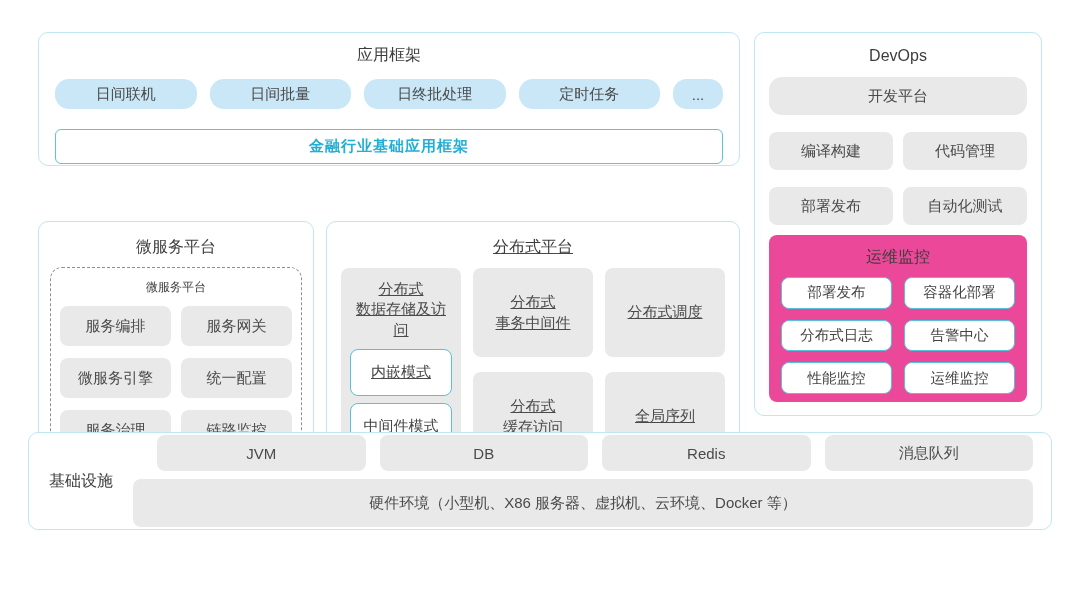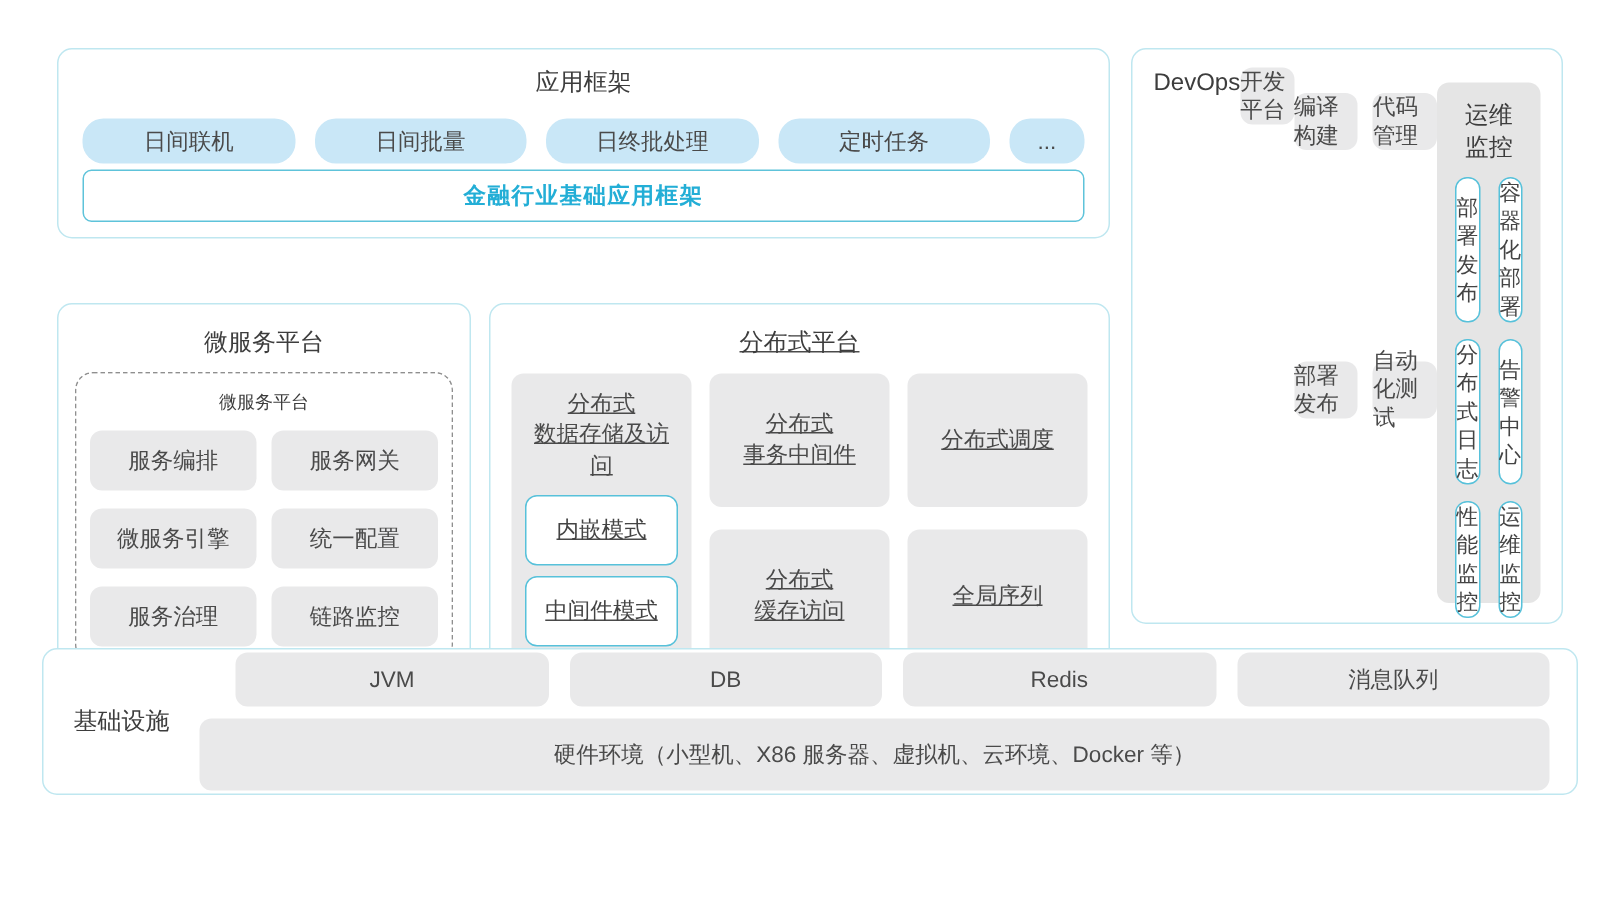--- a/index.html
+++ b/index.html
@@ -16,28 +16,28 @@
   .chip-cyan { background:#ffffff; border:1.5px solid #57c1da; border-radius:8px; font-size:14.5px; color:#444; display:flex; align-items:center; justify-content:center; box-sizing:border-box; }
   .sec-title { text-align:center; font-size:16px; font-weight:500; color:#3d3d3d; }
 
   
   .biz { height:62px; display:flex; align-items:center; padding:0 18px 0 14px; gap:24px; flex:none; }
   .biz-label { flex:none; width:76px; text-align:center; font-size:16px; font-weight:500; color:#3d3d3d; }
   .biz-chip { flex:1; height:38px; }
 
   
   .middle { display:flex; gap:14px; margin:22px 10px 0; height:384px; flex:none; }
-  .left-col { width:702px; display:flex; flex-direction:column; }
+  .left-col { width:702px; display:flex; flex-direction:column; gap:12px; }
 
   .af-panel { height:134px; padding:10px 16px; }
   .af-title { margin-top:2px; }
   .af-chips { display:flex; gap:13px; margin-top:13px; }
   .af-chip { flex:1; height:30px; }
   .af-chip-small { flex:0 0 50px; }
-  .af-base { margin-top:4px; height:33px; border:1px solid #5ec3da; border-radius:6px; background:#fff;
+  .af-base { margin-top:20px; height:33px; border:1px solid #5ec3da; border-radius:6px; background:#fff;
              display:flex; align-items:center; justify-content:center;
              color:#23aed6; font-size:15px; font-weight:600; letter-spacing:1px; }
 
   .bottom-left { flex:1; display:flex; gap:12px;margin-top:43px; }
 
   .ms-panel { width:276px; padding:8px 11px; display:flex; flex-direction:column; }
   .ms-title { margin:7px 0 9px; }
   .ms-dashed { flex:1; border:1.5px dashed #8f8f8f; border-radius:12px; padding:6px 9px 10px; box-sizing:border-box; }
   .ms-inner-title { text-align:center; font-size:12px; color:#3d3d3d; margin:5px 0 10px; }
   .ms-grid { display:grid; grid-template-columns:1fr 1fr; gap:12px 10px; }
@@ -47,26 +47,26 @@
   .dp-title { margin:7px 0 10px; }
   .dp-grid { flex:1; display:grid; grid-template-columns:1fr 1fr 1fr; grid-template-rows:1fr 1fr; gap:15px 12px; }
   .dp-storage { grid-row:1 / span 2; background:#e9e9ea; border-radius:8px; padding:11px 9px 9px; display:flex; flex-direction:column; box-sizing:border-box; }
   .pre { white-space:pre-line; text-align:center; line-height:1.35; }
   .dp-storage-label { font-size:15px; color:#4a4a4a; margin-bottom:9px; }
   .mode-chip { height:47px; font-size:15px; }
   .mode-chip + .mode-chip { margin-top:7px; }
   .dp-cell { background:#e9e9ea; border-radius:8px; font-size:15px; color:#4a4a4a;
              display:flex; align-items:center; justify-content:center; }
 
-  .devops-panel { width:288px; padding:12px 14px 13px; display:flex; }
+  .devops-panel { width:288px; padding:12px 14px 13px; display:flex; flex-direction:column; }
   .devops-title { margin:2px 0 12px; }
-  .devops-wide { height:38px; }
+  .devops-wide { height:38px;border-radius:13px; }
   .devops-grid { display:grid; grid-template-columns:1fr 1fr; gap:17px 10px; margin-top:17px; }
   .devops-chip { height:38px; }
-  .monitor { margin-top:10px; flex:1; background:#e5e5e5; border-radius:8px; padding:8px 12px 8px; display:flex; flex-direction:column; }
+  .monitor { margin-top:10px; flex:1; background:#ec4899; border-radius:8px; padding:8px 12px 8px; display:flex; flex-direction:column; }
   .monitor-title { margin:4px 0 9px; }
   .monitor-grid { flex:1; display:grid; grid-template-columns:1fr 1fr; gap:11px 12px; }
   .monitor-chip { min-height:30px; }
 
   
   .infra { margin-top:16px; height:98px; display:flex; align-items:center; padding:10px 18px 10px 14px; gap:14px; flex:none; }
   .infra-label { flex:none; width:76px; text-align:center; font-size:16px; font-weight:500; color:#3d3d3d; }
   .infra-content { flex:1; display:flex; flex-direction:column; gap:8px; }
   .infra-chips { display:flex; gap:14px;margin-left:24px; }
   .infra-chip { flex:1; height:36px; }

